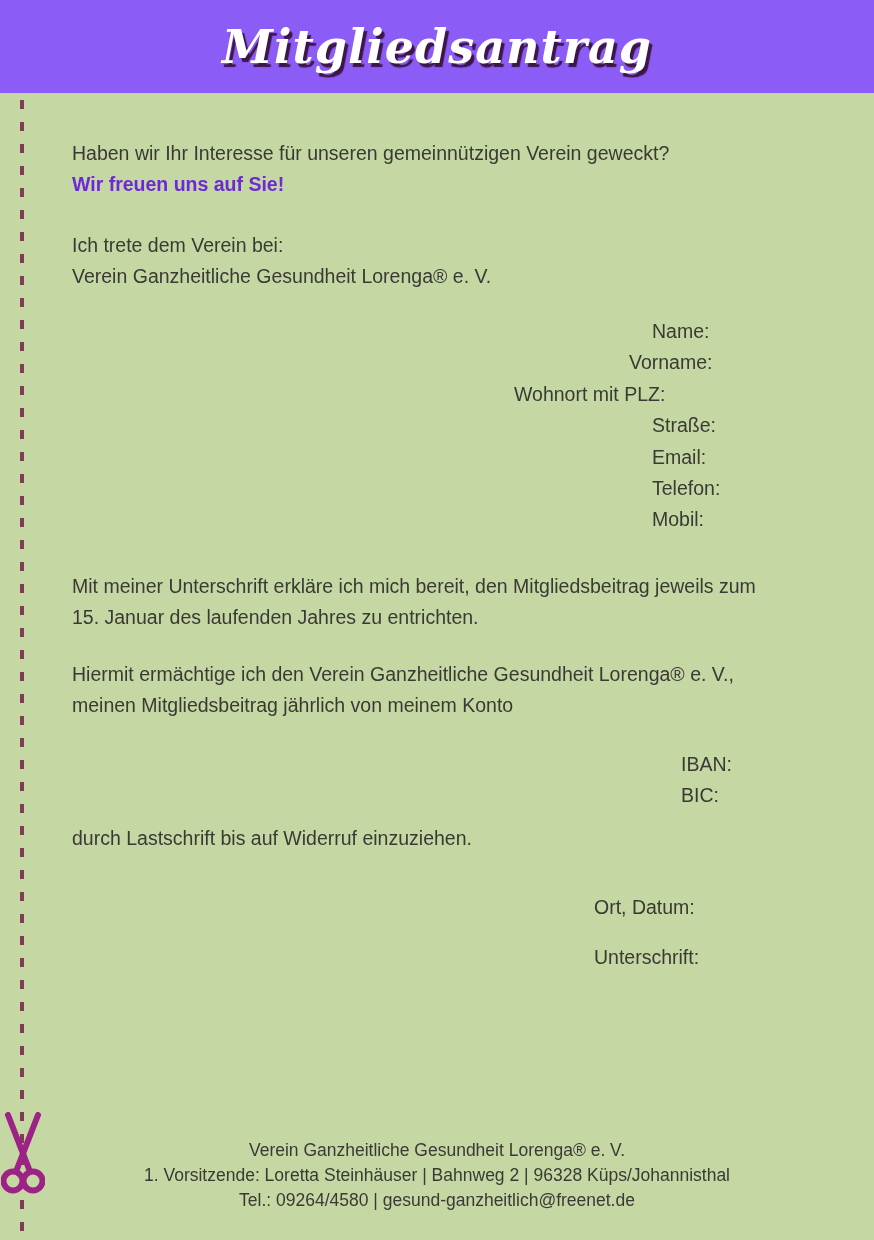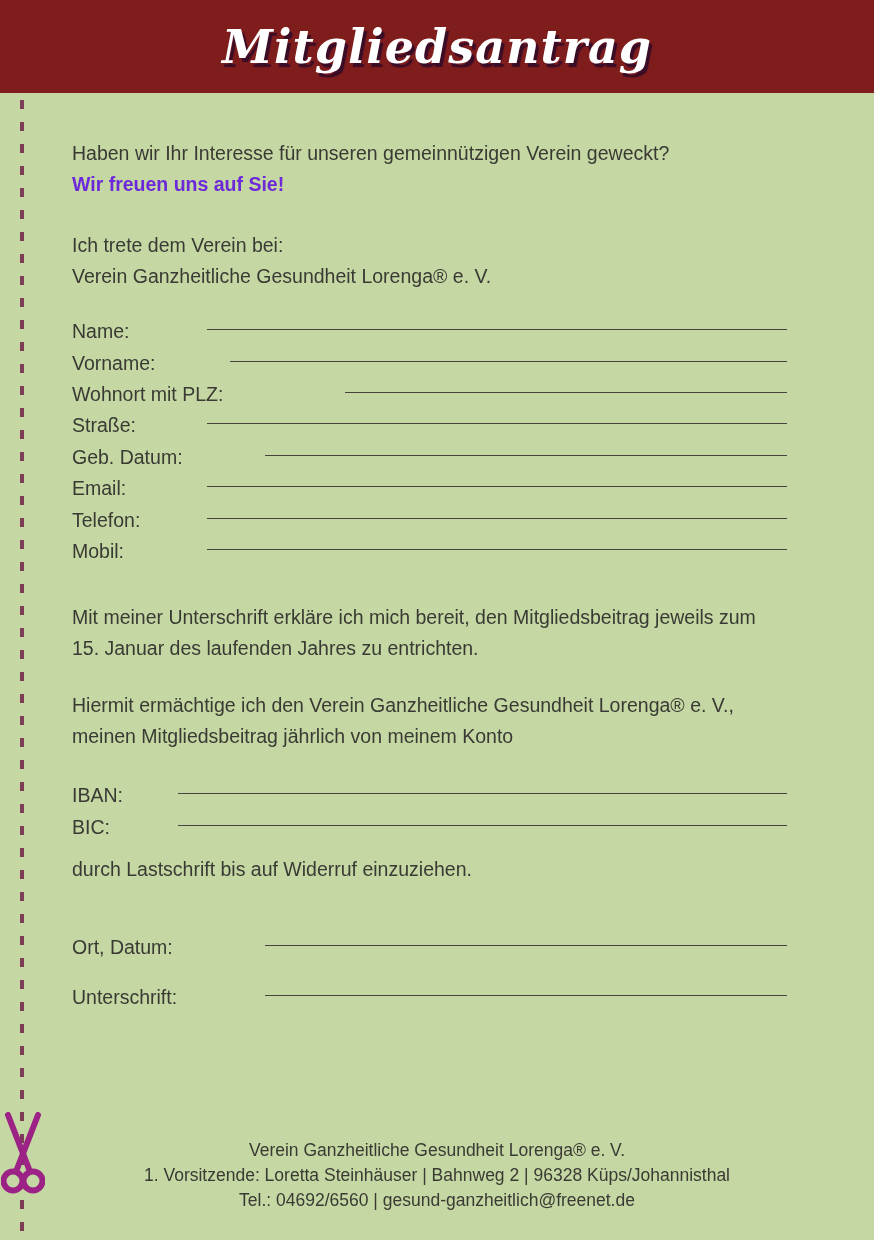--- a/index.html
+++ b/index.html
@@ -11,21 +11,21 @@
     font-family: "Liberation Sans", sans-serif;
     color: #3a3a35;
     position: relative;
     overflow: hidden;
   }
 
   
   .header-band {
     width: 100%;
     height: 93px;
-    background: #7f1d1d;
+    background: #8b5cf6;
     display: flex;
     align-items: center;
     justify-content: center;
   }
   .header-title {
     font-family: "DejaVu Serif", serif;
     font-style: italic;
     font-weight: bold;
     font-size: 46px;
     letter-spacing: 1px;
@@ -61,22 +61,23 @@
     font-size: 19.5px;
     line-height: 31px;
   }
   .intro-block   { margin-top: 45px; }
   .accent-line   { color: #6d28d9; font-weight: bold; }
   .join-block    { margin-top: 30px; }
 
   .fields-block  { margin-top: 24px; }
   .field-row {
     display: flex;
-    align-items: center;
+    align-items: flex-end;
     height: 31.4px;
+    flex-direction: column;
   }
   .field-label { white-space: nowrap; }
   .field-line {
     flex: 1;
     border-bottom: 1.6px solid #45453e;
     margin-bottom: 4px;
     min-height: 1px;
   }
   
   .w-name   { width: 135px; }
@@ -155,24 +156,20 @@
     </div>
     <div class="field-row">
       <span class="field-label w-plz">Wohnort mit PLZ:</span>
       <span class="field-line"></span>
     </div>
     <div class="field-row">
       <span class="field-label w-name">Straße:</span>
       <span class="field-line"></span>
     </div>
     <div class="field-row">
-      <span class="field-label w-geb">Geb. Datum:</span>
-      <span class="field-line"></span>
-    </div>
-    <div class="field-row">
       <span class="field-label w-name">Email:</span>
       <span class="field-line"></span>
     </div>
     <div class="field-row">
       <span class="field-label w-name">Telefon:</span>
       <span class="field-line"></span>
     </div>
     <div class="field-row">
       <span class="field-label w-name">Mobil:</span>
       <span class="field-line"></span>
@@ -207,14 +204,14 @@
       <span class="field-line"></span>
     </div>
   </div>
 
 
 </div>
 
 <div class="footer">
   <div>Verein Ganzheitliche Gesundheit Lorenga® e. V.</div>
   <div>1. Vorsitzende: Loretta Steinhäuser | Bahnweg 2 | 96328 Küps/Johannisthal</div>
-  <div>Tel.: 04692/6560 | gesund-ganzheitlich@freenet.de</div>
+  <div>Tel.: 09264/4580 | gesund-ganzheitlich@freenet.de</div>
 </div>
 
 </body></html>

